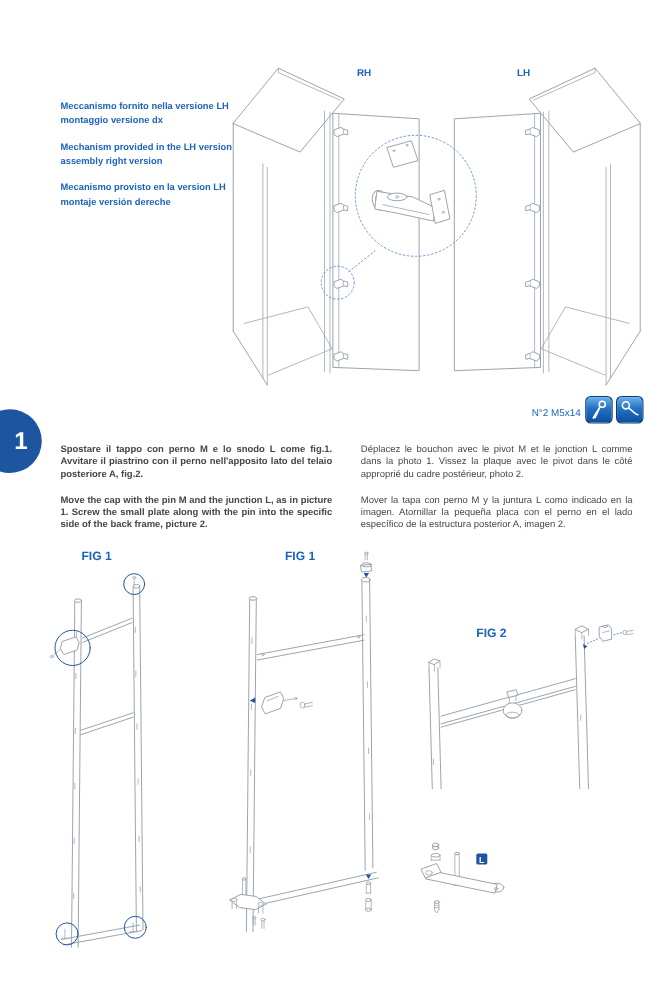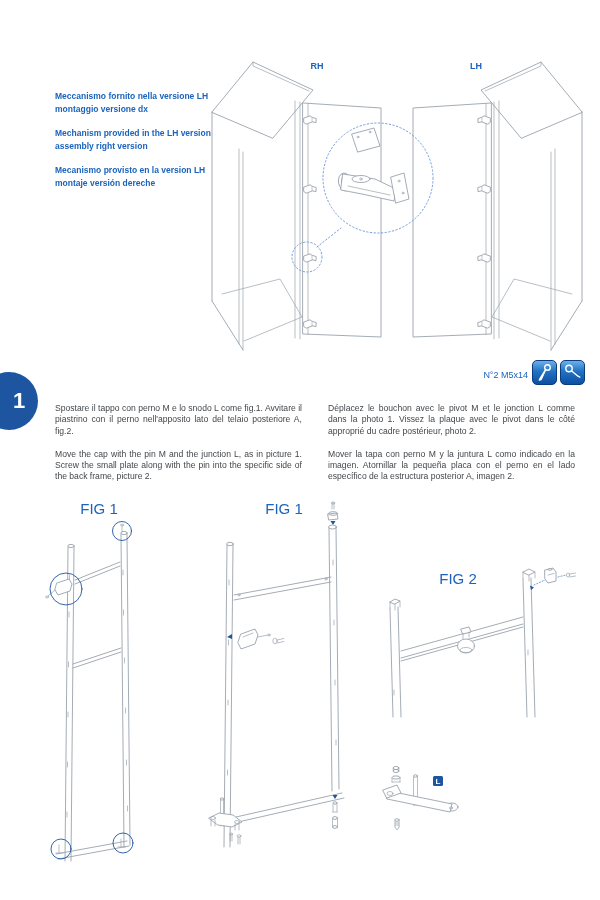--- a/index.html
+++ b/index.html
@@ -26,25 +26,25 @@
             font-size:9px;font-weight:normal;}
   .hw-icons{left:532px;top:360px;display:flex;gap:3px;}
   .tile{width:25px;height:25px;border-radius:5px;border:1px solid #0a3d80;
         background:linear-gradient(180deg,#6db0ea 0%,#2272c3 45%,#0d4fa0 100%);
         box-sizing:border-box;display:flex;align-items:center;justify-content:center;}
 
   
   .col{top:403px;width:247px;color:#43474b;font-size:8.6px;line-height:11.3px;
        text-align:justify;}
   .col p{margin:0 0 12px 0;}
-  .col-left{left:55px;}
+  .col-left{left:55px;font-weight:bold;}
   .col-right{left:328px;}
 
   
-  .fig-label{color:#1b63bd;font-size:15px;font-weight:normal;width:50px;text-align:center;}
+  .fig-label{color:#1b63bd;font-size:11px;font-weight:bold;width:50px;text-align:left;}
 
   
   svg.art{display:block;}
   .art path,.art ellipse,.art circle,.art rect,.art line{
         stroke:#9aa3ad;fill:none;stroke-width:0.9;stroke-linejoin:round;stroke-linecap:round;}
   .art .fine{stroke-width:0.7;}
   .art .wf{fill:#ffffff;}
   .art .dotc{stroke:#6a94d8;stroke-dasharray:1.5 2.2;stroke-width:0.9;fill:none;}
   .art .dotl{stroke:#6a94d8;stroke-dasharray:1.2 1.8;stroke-width:0.9;fill:none;}
   .art .blue-ring{stroke:#1d55a1;fill:none;}
@@ -101,21 +101,21 @@
       <ellipse cx="361" cy="179" rx="9" ry="3.5" class="wf"></ellipse>
       <circle cx="361" cy="179" r="1.2" class="fine"></circle>
       <path d="M391 177 L404 173 L409 199 L396 203 Z" class="wf"></path>
       <circle cx="399" cy="181" r="1" class="fine"></circle>
       <circle cx="403" cy="193" r="1" class="fine"></circle>
       <circle cx="307" cy="257" r="15" class="dotc"></circle>
       <path d="M317 247 L341 228" class="dotc"></path>
     </g>
   </svg>
 
-  <div class="abs cab-label" style="left:302px;top:61px">RH</div>
+  <div class="abs cab-label" style="left:316px;top:61px">RH</div>
   <div class="abs cab-label" style="left:461px;top:61px">LH</div>
 
   <div class="abs note-block">
     <p class="note">Meccanismo fornito nella versione LH
 montaggio versione dx</p>
     <p class="note">Mechanism provided in the LH version
 assembly right version</p>
     <p class="note">Mecanismo provisto en la version LH
 montaje versión dereche</p>
   </div>

